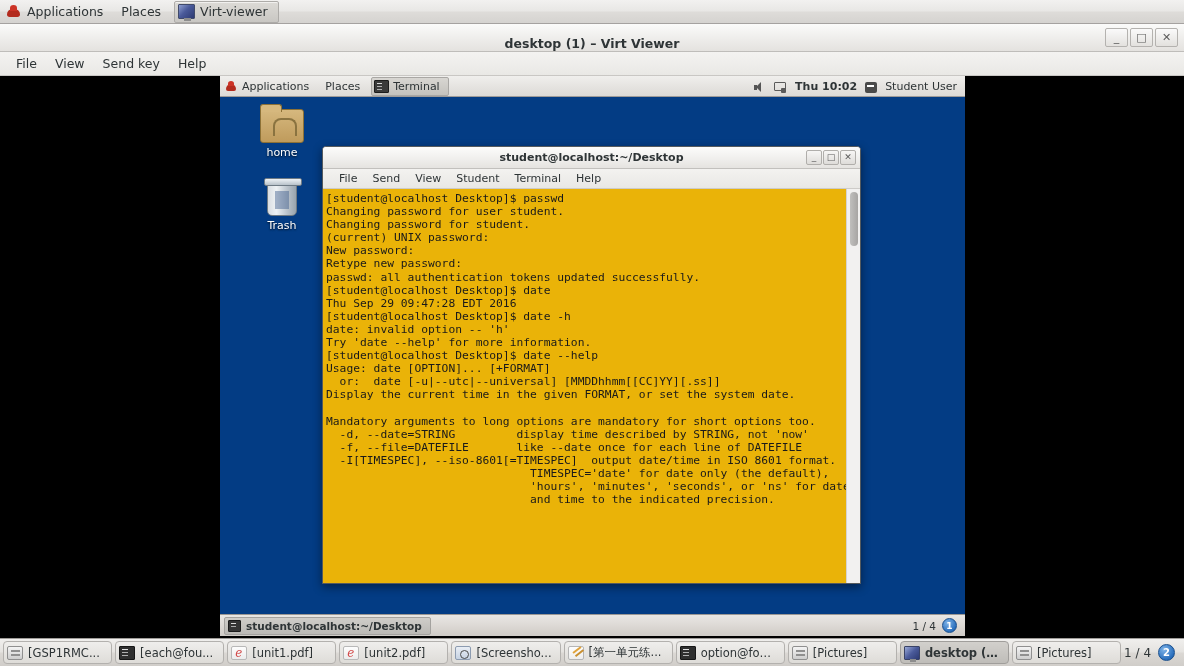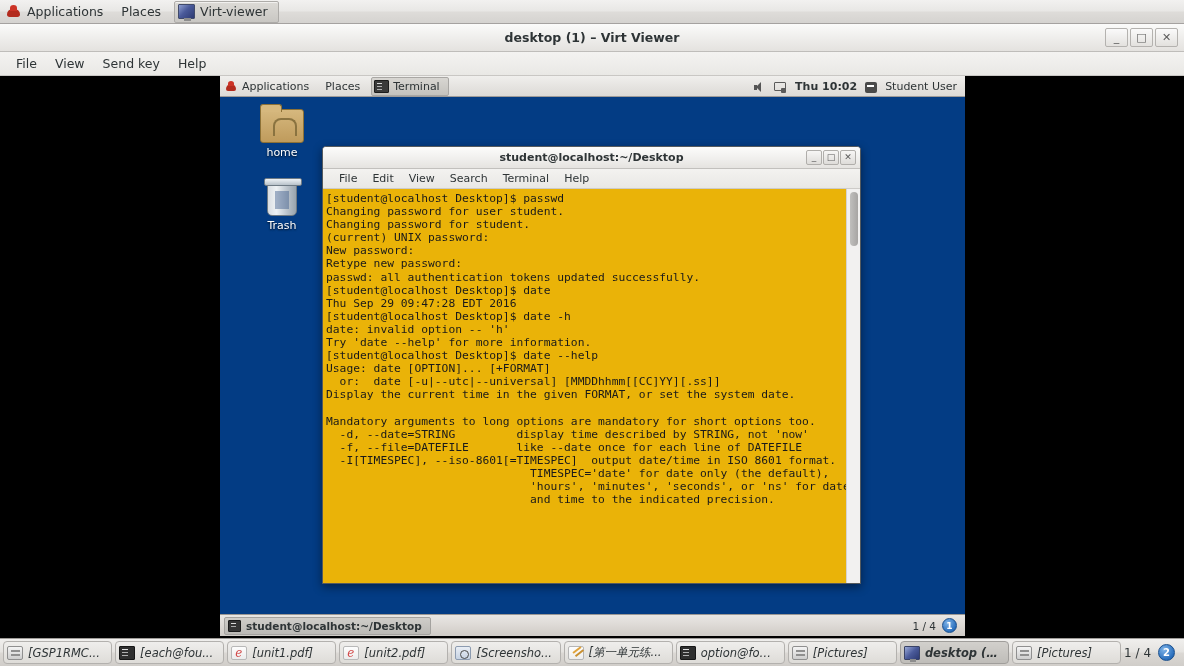--- a/index.html
+++ b/index.html
@@ -57,21 +57,21 @@
   .ic-user:before{content:"";position:absolute;left:3px;top:3px;width:8px;height:2px;background:#fff;}
   .ic-user:after{content:"";position:absolute;left:4px;bottom:-3px;border-style:solid;border-width:4px 3px 0 0;border-color:#4a4a4a transparent transparent transparent;}
   .clockTxt{font-weight:bold;}
 
   
   .vv-window{ position:absolute; left:0; top:24px; width:1184px; height:614px; background:#000;}
   .vv-titlebar{
     position:relative; width:1184px; height:28px;
     background:linear-gradient(to bottom,#fbfbfa 0%,#efeeec 50%,#e4e2df 100%);
     border-bottom:1px solid #bfbdba;
-    display:flex; align-items:center; justify-content:center;
+    display:flex; align-items:flex-end; justify-content:center;
   }
   .vv-title{font-weight:bold;font-size:12.5px;color:#2e3436;}
   .vv-ctrls{position:absolute; right:6px; top:4px; display:flex; gap:2px;}
   .vv-btn{
     width:23px;height:19px;
     background:linear-gradient(to bottom,#fafafa,#e3e1de);
     border:1px solid #b4b2af; border-radius:2px;
     display:flex;align-items:center;justify-content:center;
     font-size:11px;color:#5a5a5a;
   }
@@ -207,21 +207,20 @@
     border-top:1px solid #9e9b98;
     display:flex;align-items:center;padding:0 3px;gap:3px;
   }
   .tb{
     display:flex;align-items:center;gap:5px;height:23px;padding:0 7px 0 3px;
     background:linear-gradient(to bottom,#efeeec,#dedcd8);
     border:1px solid #b3b1ae;border-radius:4px;
     font-size:11.5px;color:#2e3436;white-space:nowrap;
     flex:1 1 0; min-width:0; max-width:115px;
     overflow:hidden;
-    font-style:italic;
   }
   .tb.active{background:linear-gradient(to bottom,#d2d0cc,#bfbdb9);border-color:#a09e9b;font-weight:bold;}
   .tb .tlabel{overflow:hidden;text-overflow:ellipsis;}
   .tb-right{margin-left:auto;display:flex;align-items:center;gap:7px;padding-right:6px;font-size:12px;color:#2e3436;}
   .wsbadge2{
     width:17px;height:17px;border-radius:50%;
     background:radial-gradient(circle at 35% 30%,#7fb4e8,#2a6fbd 70%,#1d5697);
     border:1px solid #1a4f8d;color:#fff;font-size:10px;font-weight:bold;
     display:flex;align-items:center;justify-content:center;
   }
@@ -310,23 +309,23 @@
           <div class="term-title">
             <div class="t">student@localhost:~/Desktop</div>
             <div class="term-ctrls">
               <div class="term-btn">_</div>
               <div class="term-btn">□</div>
               <div class="term-btn">✕</div>
             </div>
           </div>
           <div class="term-menubar">
             <span>File</span>
-            <span>Edit</span>
+            <span>Send</span>
             <span>View</span>
-            <span>Search</span>
+            <span>Student</span>
             <span>Terminal</span>
             <span>Help</span>
           </div>
           <div class="term-body">
             <div class="term-text">[student@localhost Desktop]$ passwd
 Changing password for user student.
 Changing password for student.
 (current) UNIX password:
 New password:
 Retype new password:

